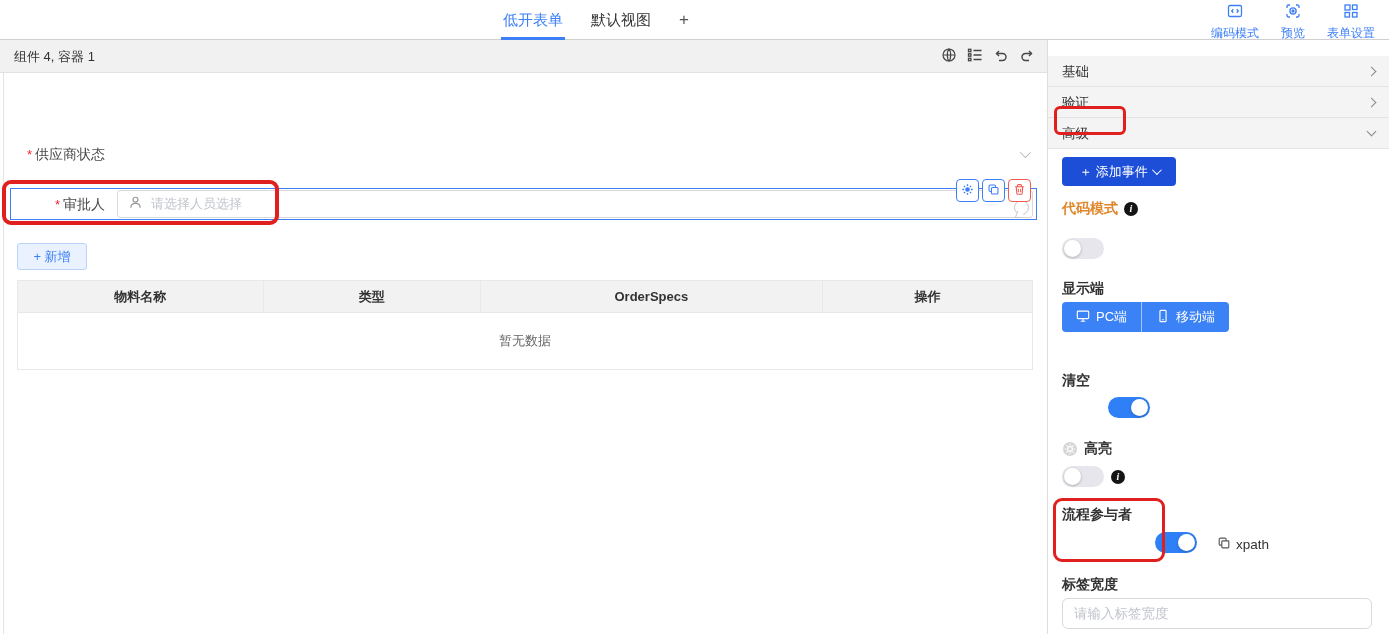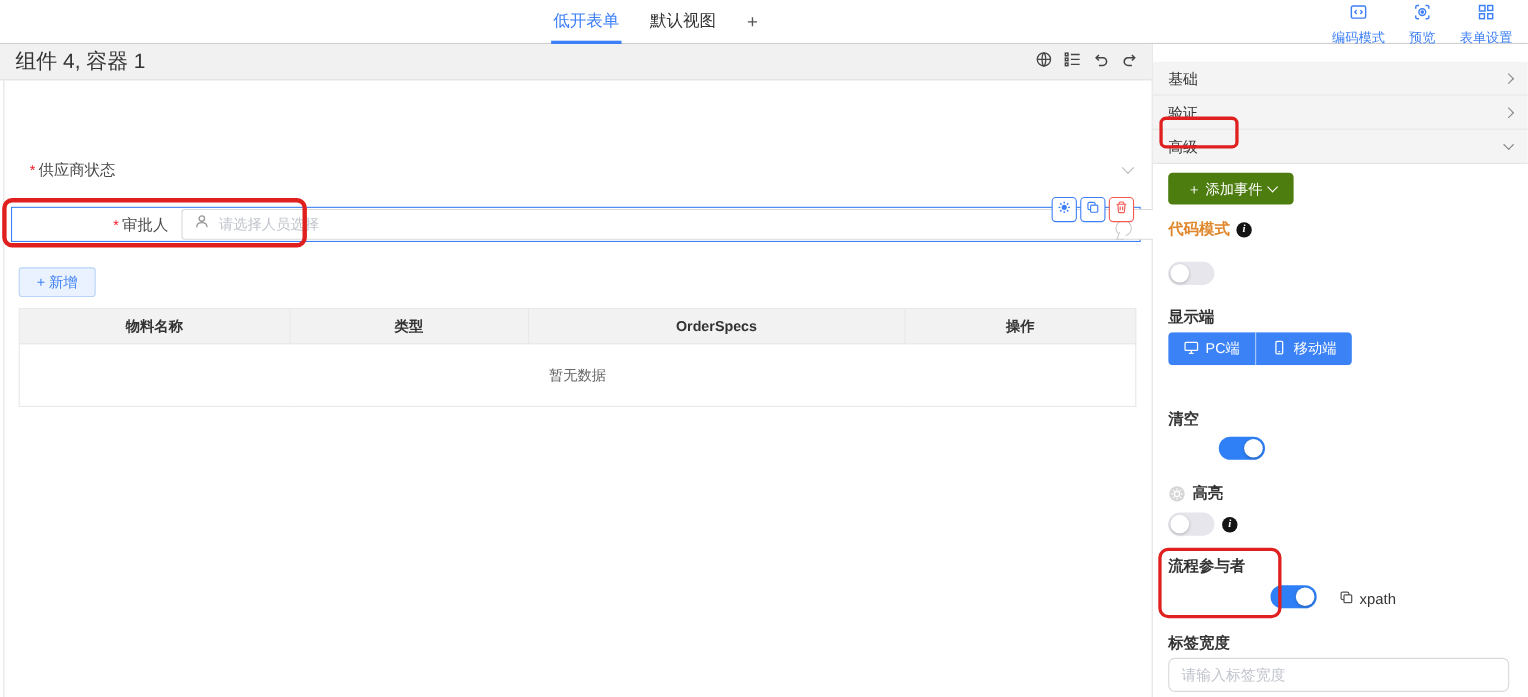--- a/index.html
+++ b/index.html
@@ -14,21 +14,21 @@
   .tab.active::after { content:""; position:absolute; left:-2px; right:-2px; bottom:0; height:3px; background:#3D7FF7; }
   .tab.plus { font-size:17px; color:#555; }
   .top-actions { position:absolute; right:14px; top:3px; display:flex; gap:22px; }
   .top-action { display:flex; flex-direction:column; align-items:center; color:#3D7FF7; cursor:pointer; }
   .top-action svg { width:16px; height:16px; }
   .top-action .lbl { font-size:12px; margin-top:2px; white-space:nowrap; }
 
   
   .main { position:absolute; left:0; top:40px; width:1048px; height:594px; background:#fff; border-right:1px solid #ddd; }
   .canvas-head { position:absolute; left:0; top:0; width:100%; height:33px; background:#f1f1f1; border-bottom:1px solid #e2e2e2; }
-  .canvas-head .title { position:absolute; left:14px; top:0; line-height:33px; font-size:19px; color:#333; }
+  .canvas-head .title { position:absolute; left:14px; top:0; line-height:33px; font-size:13px; color:#333; }
   .canvas-head .tools { position:absolute; right:12px; top:0; height:33px; display:flex; align-items:center; gap:10px; color:#444; }
   .canvas-head .tools svg { width:16px; height:16px; cursor:pointer; }
   .canvas-edge { position:absolute; left:3px; top:33px; bottom:0; width:1px; background:#e3e3e3; }
 
   .frow { position:absolute; left:0; width:1048px; height:29px; }
   .flabel { position:absolute; left:0; top:0; width:105px; height:29px; line-height:29px; text-align:right; font-size:14px; color:#4a4a4a; white-space:nowrap; }
   .req { color:#f5222d; margin-right:3px; font-size:13px; }
   .finput { position:absolute; left:117px; top:0; width:916px; height:29px; border:1px solid #d9d9d9; border-radius:3px; background:#fff; font-size:13px; color:#333; padding:0 10px; outline:none; font-family:inherit; }
   .finput::placeholder { color:#c0c4cc; }
   .sel-chevron { position:absolute; right:10px; top:10px; width:8px; height:8px; border-right:1.5px solid #bbb; border-bottom:1.5px solid #bbb; transform:rotate(45deg) translateY(-2px); pointer-events:none; }
@@ -58,21 +58,21 @@
   .panel { position:absolute; left:1048px; top:40px; width:341px; height:594px; background:#fff; }
   .sect { position:absolute; left:0; width:341px; height:31px; background:#f4f4f4; border-bottom:1px solid #e4e4e4; cursor:pointer;margin-top:16px; }
   .sect .s-lbl { position:absolute; left:14px; top:0; line-height:31px; font-size:13.5px; color:#333; }
   .chev { position:absolute; right:14px; top:12px; width:7px; height:7px; border-right:1.5px solid #888; border-bottom:1.5px solid #888; }
   .chev.right { transform:rotate(-45deg); }
   .chev.down { transform:rotate(45deg); top:10px; }
   .anno.advanced { left:6px; top:66px; width:72px; height:29px; border-width:3px; border-radius:6px; }
   .anno.participant { left:5px; top:458px; width:112px; height:64px; border-width:3px; }
 
   .p-item { position:absolute; left:14px; white-space:nowrap; }
-  .add-event { width:114px; height:29px; background:#4d7c0f; border-radius:4px; color:#fff; font-size:13px; display:flex; align-items:center; justify-content:center; gap:4px; cursor:pointer; }
+  .add-event { width:114px; height:29px; background:#1d4ed8; border-radius:4px; color:#fff; font-size:13px; display:flex; align-items:center; justify-content:center; gap:4px; cursor:pointer; }
   .add-event .chev-w { width:7px; height:7px; border-right:1.5px solid #fff; border-bottom:1.5px solid #fff; transform:rotate(45deg) translateY(-2px); }
   .p-label { font-size:14px; color:#333; font-weight:bold; display:flex; align-items:center; gap:6px; }
   .p-label.orange { color:#E0872B; }
   .info-i { display:inline-block; width:14px; height:14px; border-radius:50%; background:#141414; color:#fff; font-size:10px; font-weight:bold; font-style:italic; text-align:center; line-height:14px; font-family:"Liberation Serif",serif; }
   .toggle { width:42px; height:21px; border-radius:11px; background:#e6e6ec; position:relative; cursor:pointer; display:inline-block; vertical-align:middle; }
   .toggle::after { content:""; position:absolute; top:2px; left:2px; width:17px; height:17px; border-radius:50%; background:#fff; box-shadow:0 1px 3px rgba(0,0,0,.25); }
   .toggle.on { background:#2F80F7; }
   .toggle.on::after { left:23px; }
   .seg-group { display:flex; border-radius:4px; overflow:hidden; }
   .seg { height:30px; background:#3b82f6; color:#fff; font-size:13px; display:flex; align-items:center; justify-content:center; gap:6px; padding:0 14px; cursor:pointer; }
@@ -163,21 +163,21 @@
     </div>
     <div class="canvas-edge"></div>
 
 
     <div class="frow" style="top:100px;">
       <span class="flabel"><span class="req">*</span><span>供应商状态</span></span>
       <span class="sel-chevron" style="right:20px;"></span>
     </div>
 
     <div class="sel-rect"></div>
-    <div class="frow" style="top:150px; height:28px;margin-left:48px;">
+    <div class="frow" style="top:150px; height:28px;">
       <span class="flabel" style="line-height:28px;"><span class="req">*</span><span>审批人</span></span>
       <div class="person-wrap">
         <span>
           <svg viewBox="0 0 16 16" fill="none" stroke="currentColor" stroke-width="1.3">
               <circle cx="8" cy="5" r="2.6"></circle>
               <path d="M3 13.5c0-2.8 2.2-4.5 5-4.5s5 1.7 5 4.5"></path>
             </svg>
         </span>
         <span class="ph">请选择人员选择</span>
       </div>

